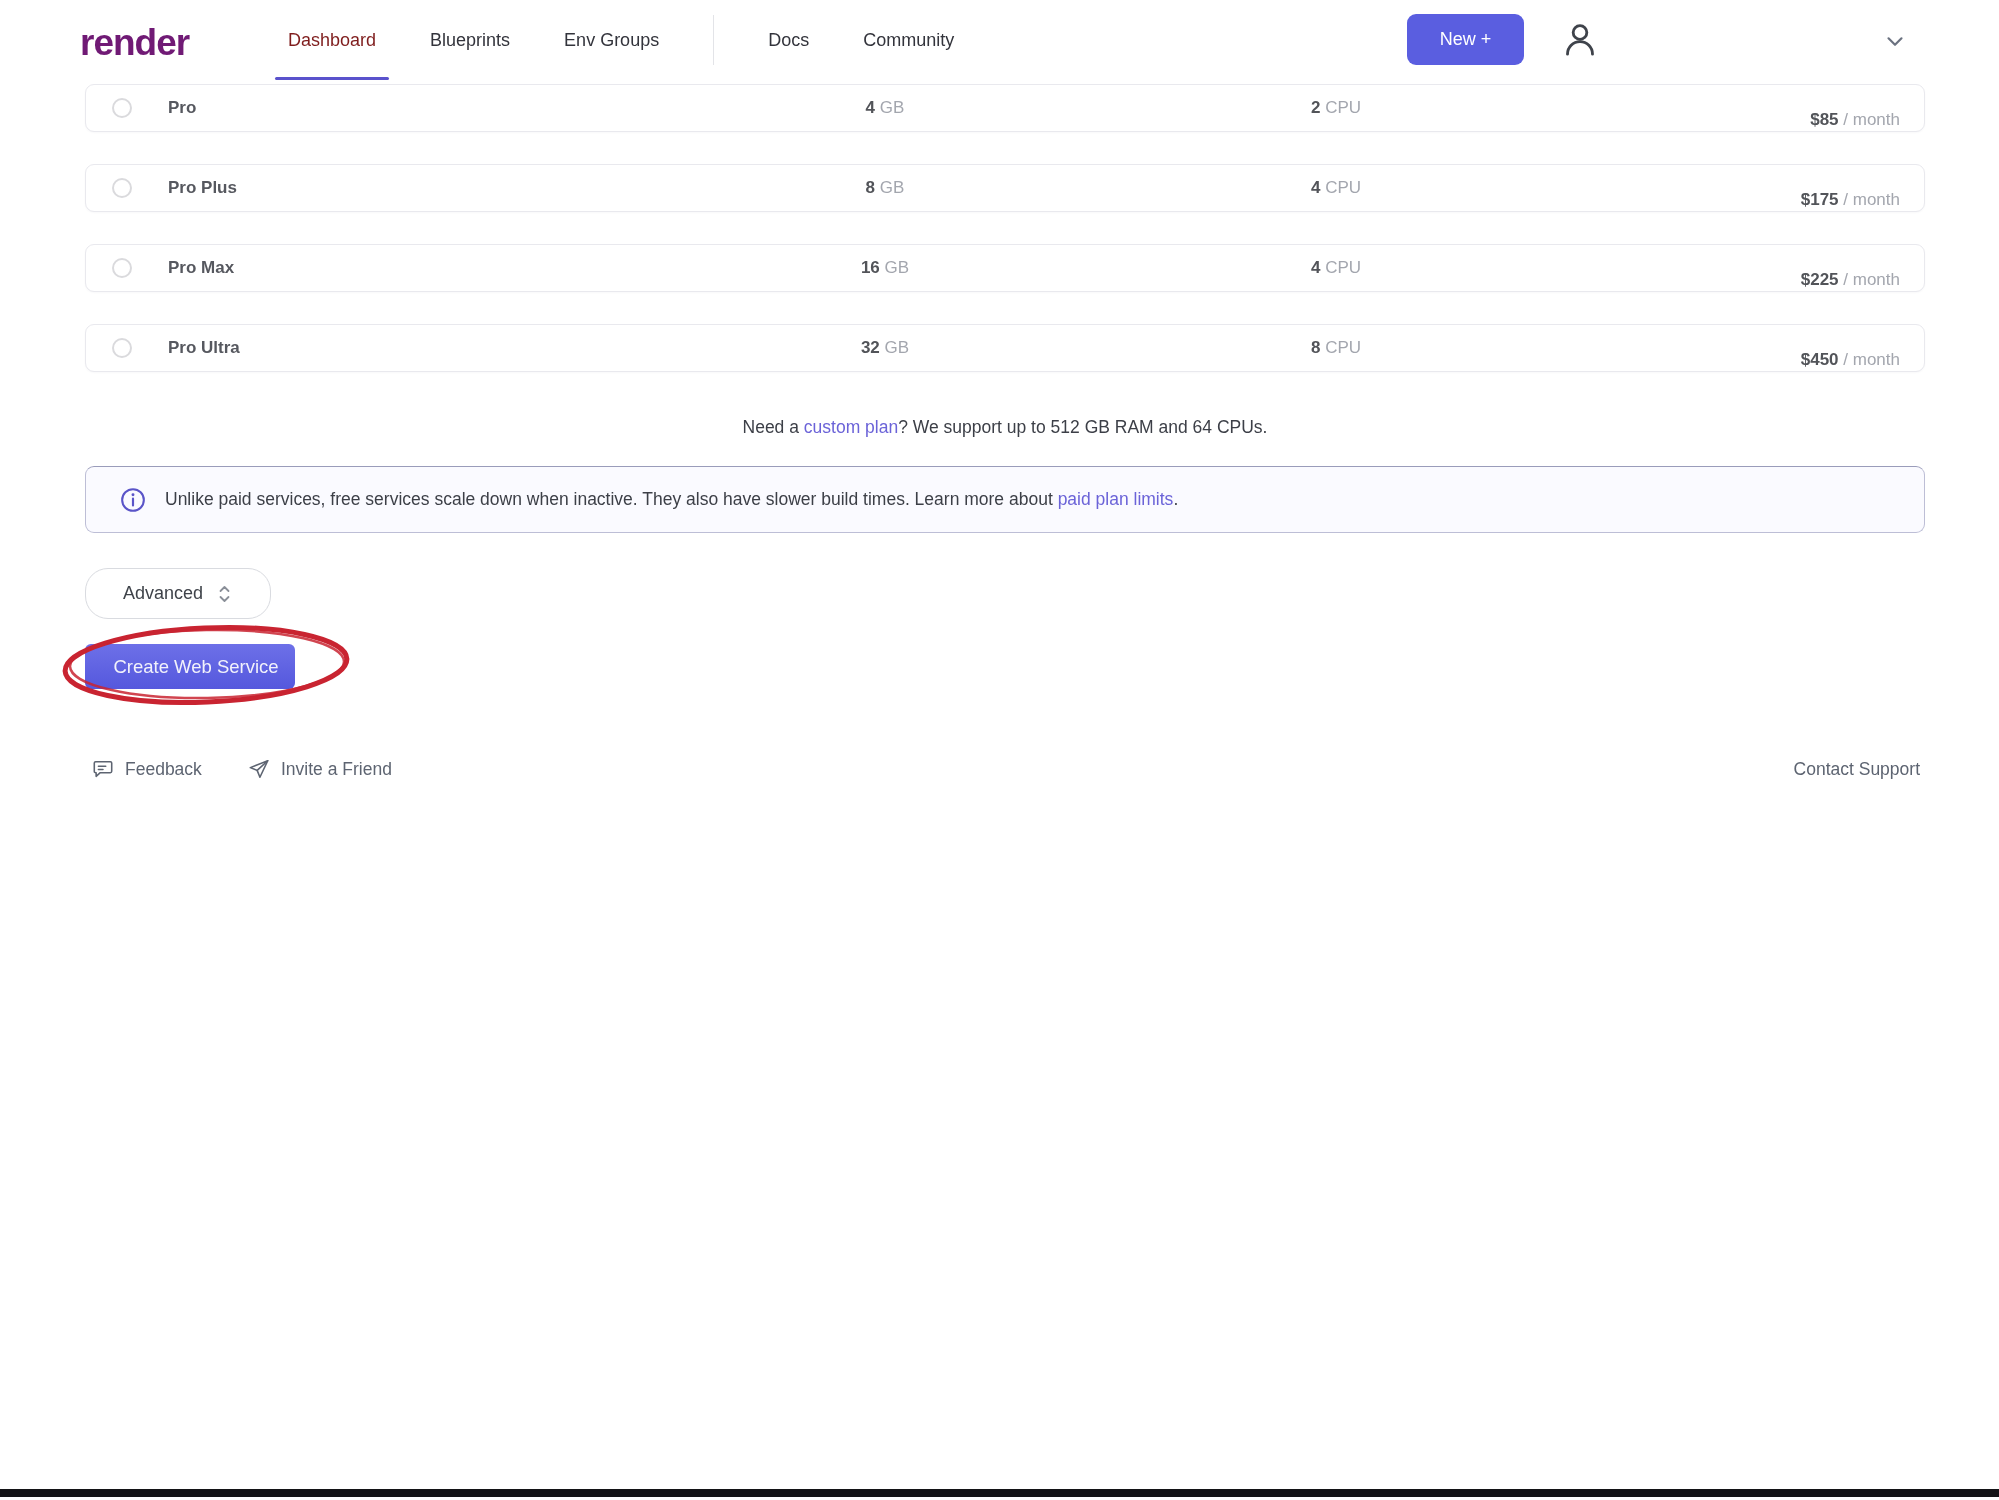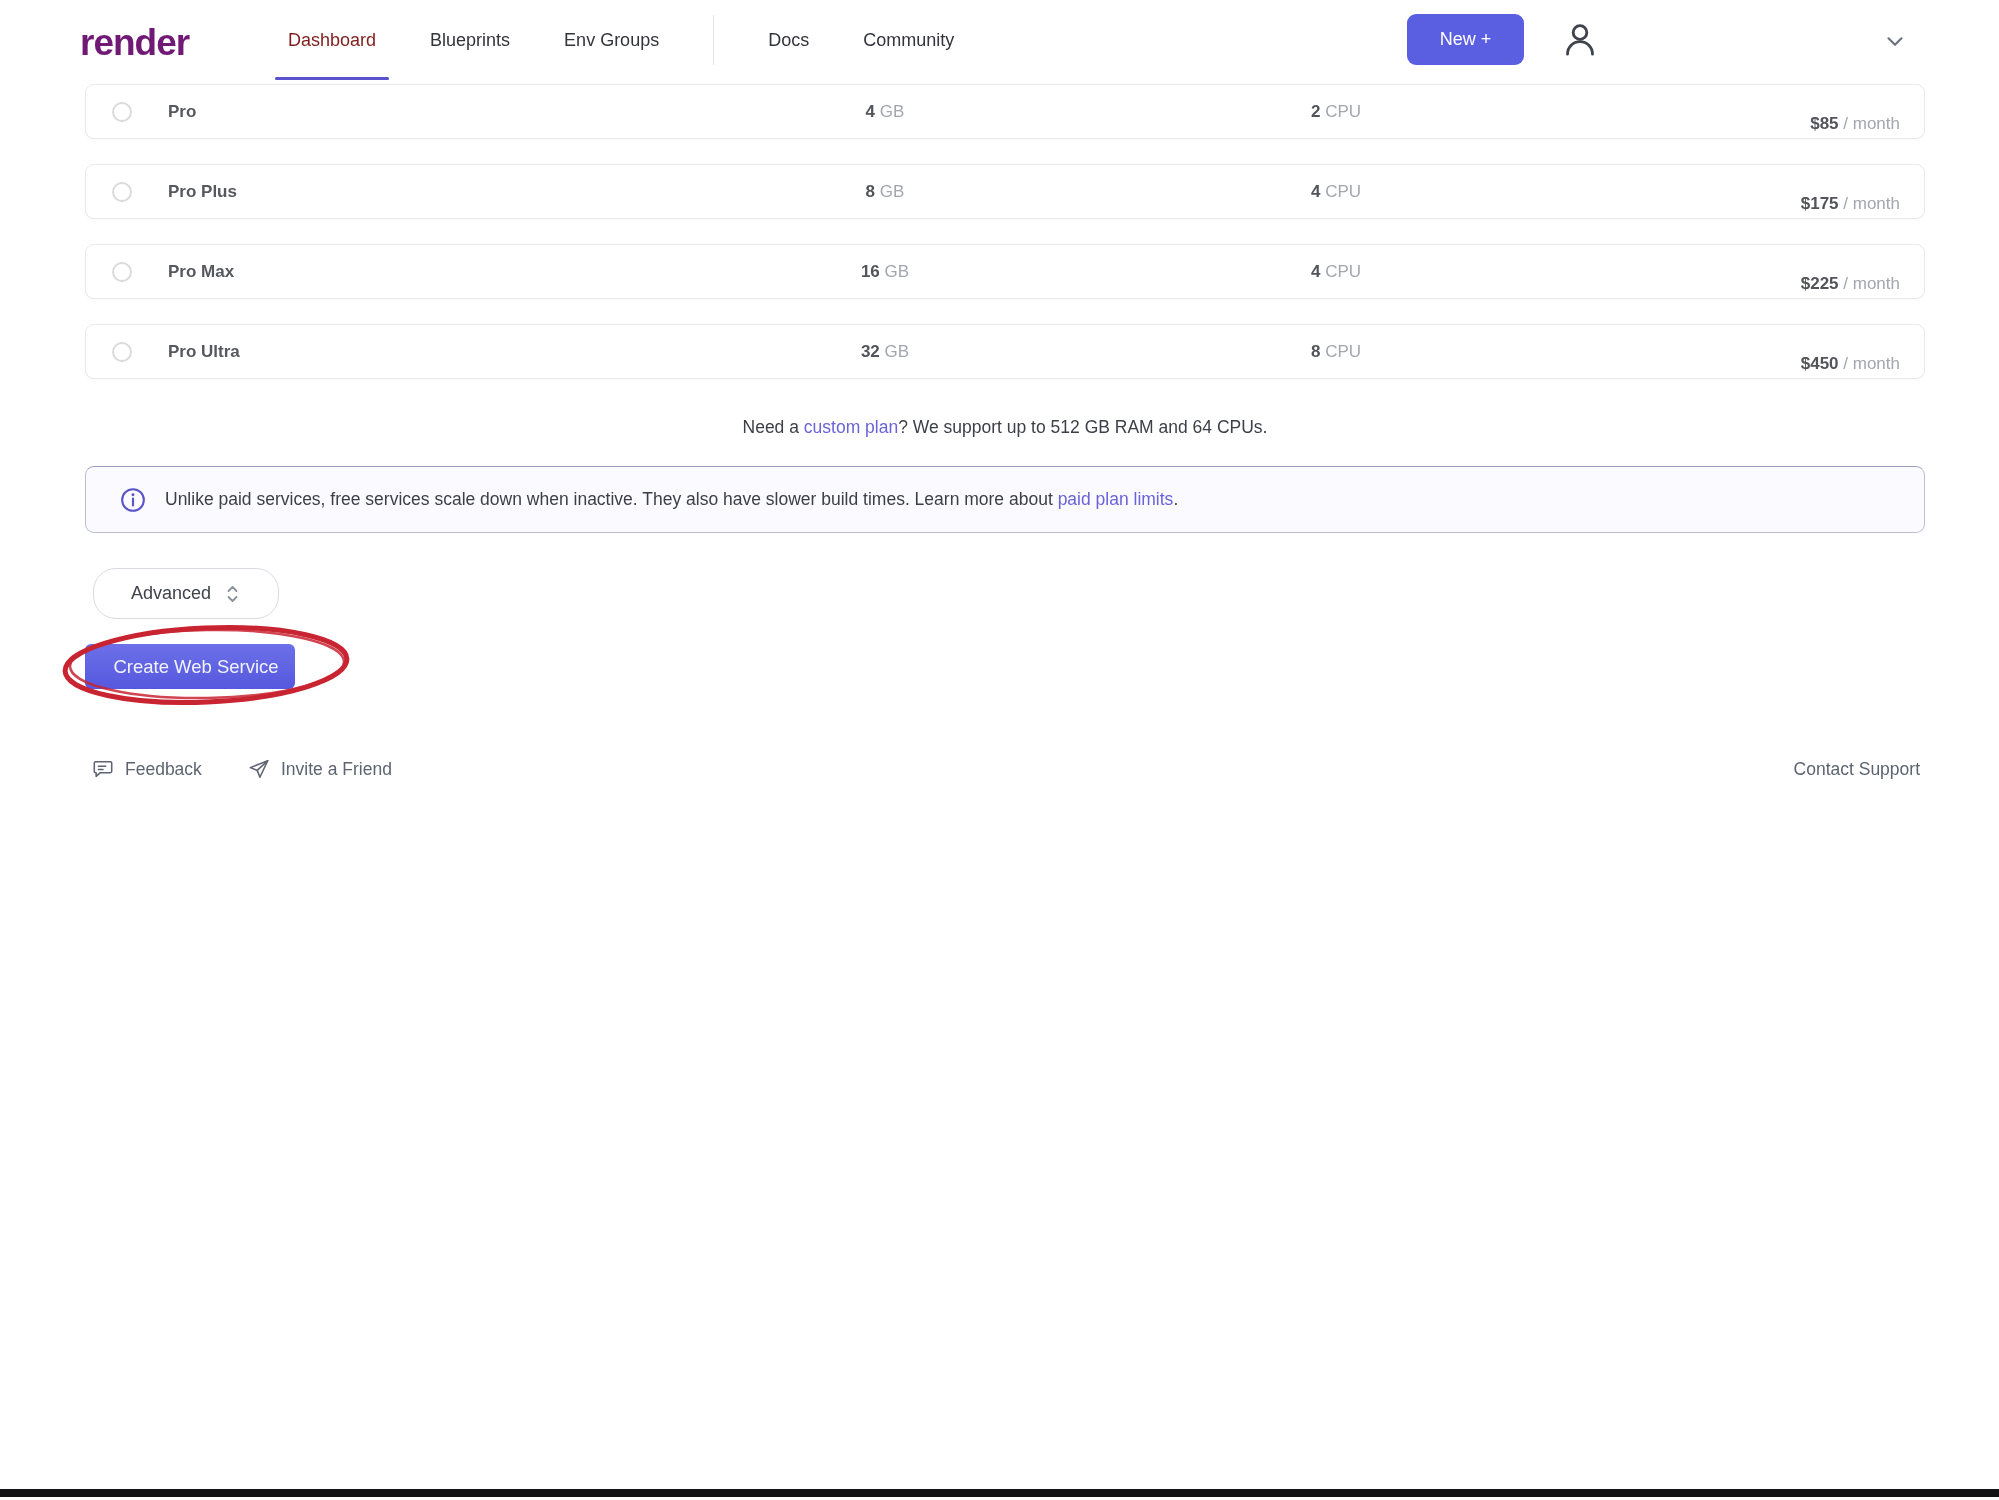--- a/index.html
+++ b/index.html
@@ -13,40 +13,40 @@
   .nav-links { position:absolute; left:288px; top:0; height:80px; display:flex; align-items:center; gap:54px; }
   .nav-link { position:relative; height:80px; display:flex; align-items:center; font-size:18px; font-weight:500; color:#33343c; cursor:pointer; white-space:nowrap; }
   .nav-link.active { color:#7f1d1d; }
   .nav-link.active::after { content:""; position:absolute; left:-13px; right:-13px; bottom:0; height:3px; background:#5a52cc; border-radius:2px; }
   .nav-divider { width:1px; height:50px; background:#e3e4e8; align-self:center; }
   .new-btn { position:absolute; left:1407px; top:14px; width:117px; height:51px; background:#5a5ee0; border:none; border-radius:9px; color:#ffffff; font-size:18px; font-weight:500; font-family:inherit; cursor:pointer; }
   .user-icon { position:absolute; left:1558px; top:18px; width:44px; height:44px; display:flex; align-items:center; justify-content:center; cursor:pointer; }
   .nav-chevron { position:absolute; left:1880px; top:26px; width:30px; height:30px; display:flex; align-items:center; justify-content:center; cursor:pointer; }
 
   
-  .plan-card { position:absolute; left:85px; width:1840px; height:55px; background:#ffffff; border:1px solid #e9e9ee; border-radius:9px; box-shadow:0 1px 2px rgba(40,40,60,0.03); cursor:pointer; }
+  .plan-card { position:absolute; left:85px; width:1840px; height:48px; background:#ffffff; border:1px solid #e9e9ee; border-radius:9px; box-shadow:0 1px 2px rgba(40,40,60,0.03); cursor:pointer; }
   .plan-card .radio { position:absolute; left:26px; top:50%; transform:translateY(-50%); width:20px; height:20px; border:2px solid #dadadd; border-radius:50%; background:#fff; cursor:pointer; }
   .plan-card .plan-name { position:absolute; left:82px; top:50%; transform:translateY(-50%); font-size:17px; font-weight:600; color:#56585f; }
   .plan-card .col-ram { position:absolute; left:699px; width:200px; top:50%; transform:translateY(-50%); text-align:center; font-size:17px; }
   .plan-card .col-cpu { position:absolute; left:1150px; width:200px; top:50%; transform:translateY(-50%); text-align:center; font-size:17px; }
   .plan-card .col-price { position:absolute; right:24px; top:50%; transform:translateY(-50%); text-align:right; font-size:17px;margin-top:12px; }
   .val { color:#525459; font-weight:600; }
   .unit { color:#a3a6ae; font-weight:400; }
 
   
   .custom-plan { position:absolute; left:85px; width:1840px; top:417px; text-align:center; font-size:17.5px; font-weight:500; color:#3c3f47; }
   .link { color:#6b63d8; cursor:pointer; }
 
   
   .banner { position:absolute; left:85px; top:466px; width:1840px; height:67px; background:#fafaff; border:1px solid #bdbed6; border-top-color:#9a9cba; border-radius:9px; display:flex; align-items:center; }
   .banner .info-icon { margin-left:34px; width:26px; height:26px; flex:0 0 auto; display:flex; }
   .banner .banner-text { margin-left:19px; font-size:17.5px; font-weight:500; color:#3c3f47; }
 
   
-  .advanced-btn { position:absolute; left:85px; top:568px; width:186px; height:51px; background:#ffffff; border:1px solid #d9dbe0; border-radius:23px; display:flex; align-items:center; justify-content:center; gap:13px; font-size:18px; font-weight:500; color:#3f434a; cursor:pointer;margin-left:8px; }
+  .advanced-btn { position:absolute; left:85px; top:568px; width:186px; height:51px; background:#ffffff; border:1px solid #d9dbe0; border-radius:23px; display:flex; align-items:center; justify-content:center; gap:13px; font-size:18px; font-weight:500; color:#3f434a; cursor:pointer; }
   .create-btn { position:absolute; left:85px; top:644px; width:210px; height:45px; border:none; border-radius:6px; background:linear-gradient(180deg,#6d70e8 0%,#5558dd 100%); color:#f2f2fb; font-size:18.5px; font-weight:500; font-family:inherit; cursor:pointer;padding-left:12px; }
   .annotation-ellipse { position:absolute; left:58px; top:620px; width:296px; height:90px; pointer-events:none; }
 
   
   .footer-item { position:absolute; top:752px; height:34px; display:flex; align-items:center; gap:11px; font-size:17.5px; font-weight:500; color:#5d6471; cursor:pointer; }
   .footer-feedback { left:92px; }
   .footer-invite { left:248px; }
   .footer-contact { right:79px; }
 
   

